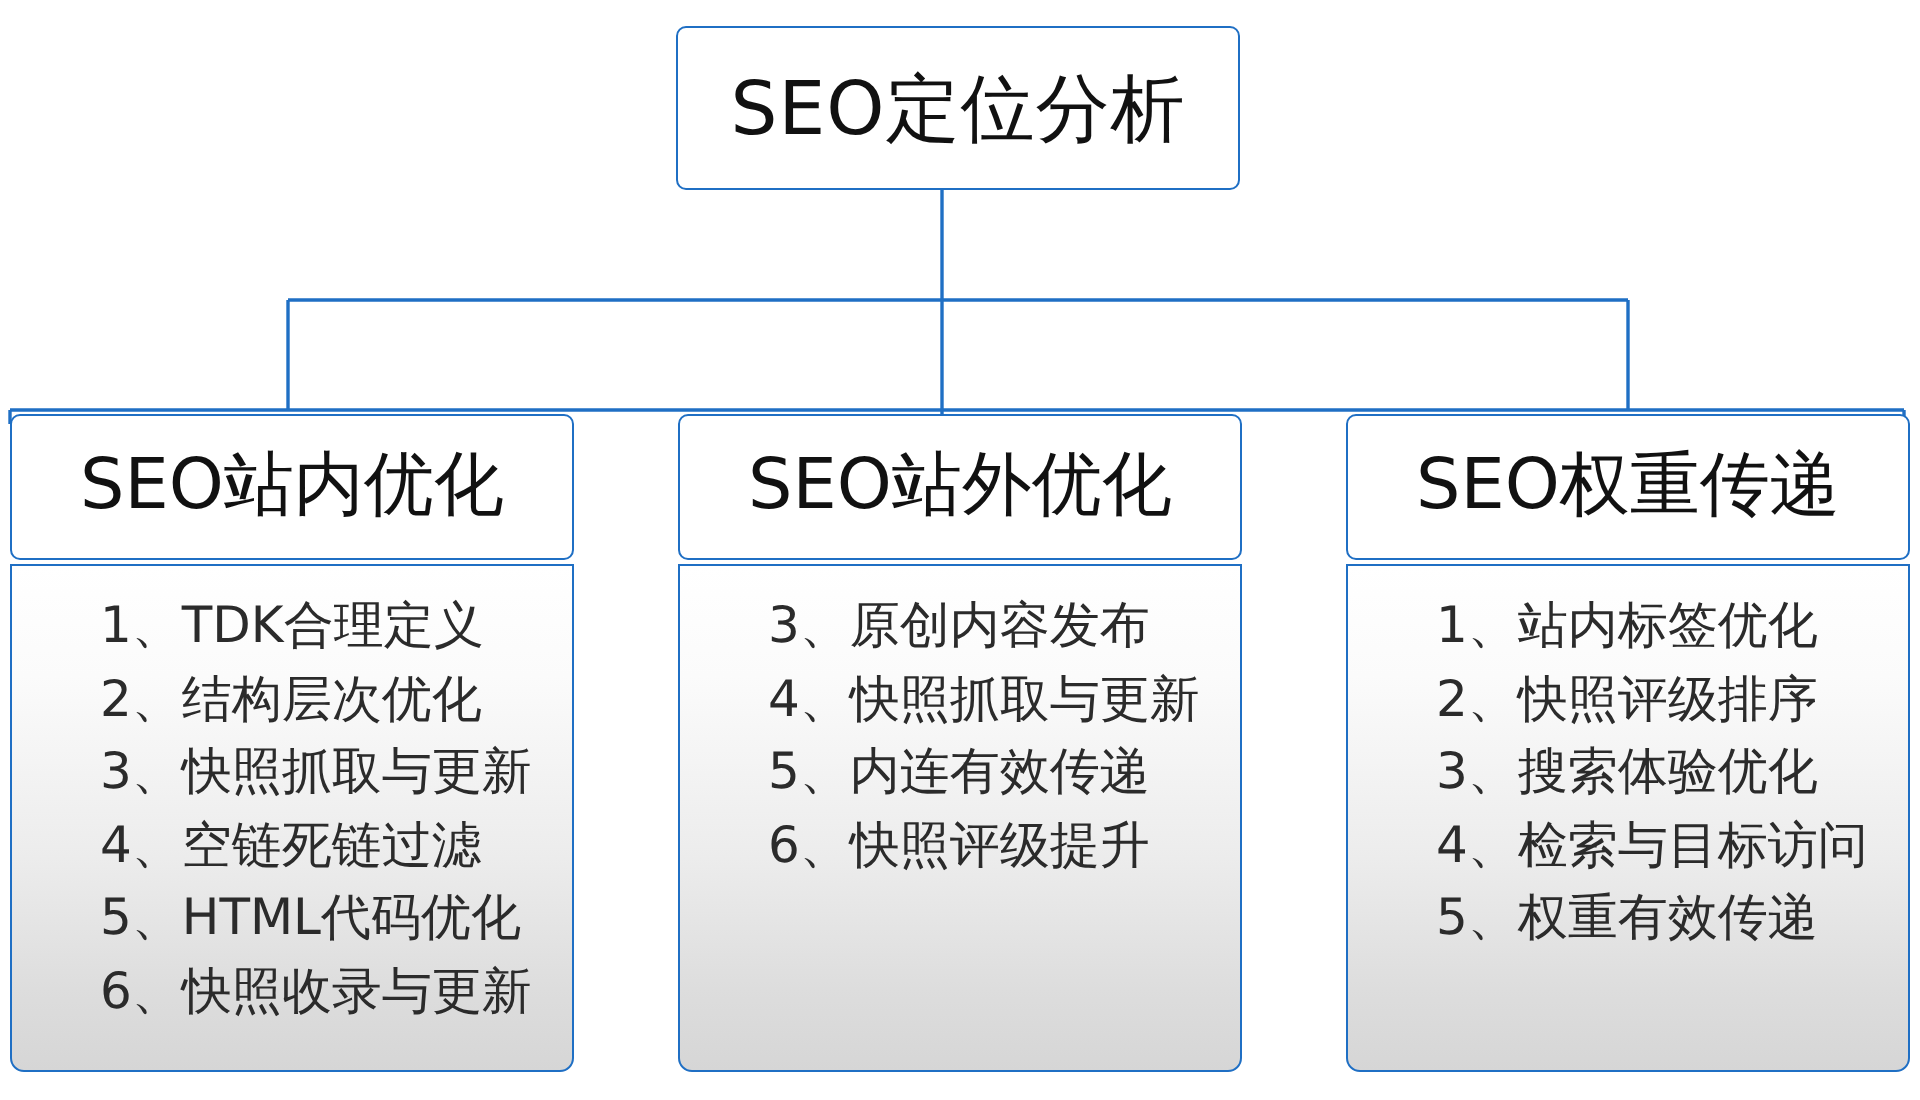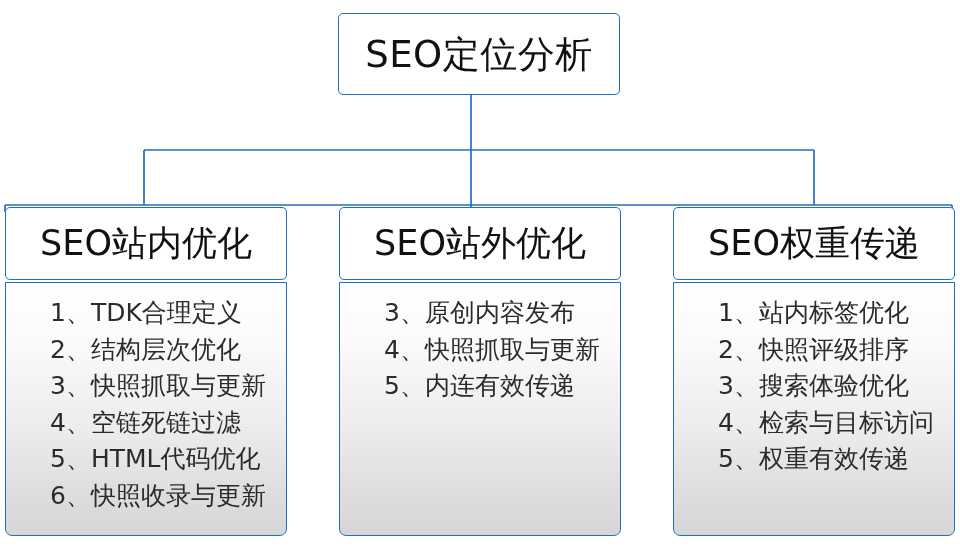--- a/index.html
+++ b/index.html
@@ -173,20 +173,23 @@
       <ul class="branch-list">
         <li>
           <span class="item-index">3、</span><span class="item-text">原创内容发布</span>
         </li>
         <li>
           <span class="item-index">4、</span><span class="item-text">快照抓取与更新</span>
         </li>
         <li>
           <span class="item-index">5、</span><span class="item-text">内连有效传递</span>
         </li>
+        <li>
+          <span class="item-index">6、</span><span class="item-text">快照评级提升</span>
+        </li>
       </ul>
     </div>
   </div>
 
   <div class="branch branch-3">
     <div class="branch-header">
       <span class="branch-header-text">SEO权重传递</span>
     </div>
     <div class="branch-body">
       <ul class="branch-list">

